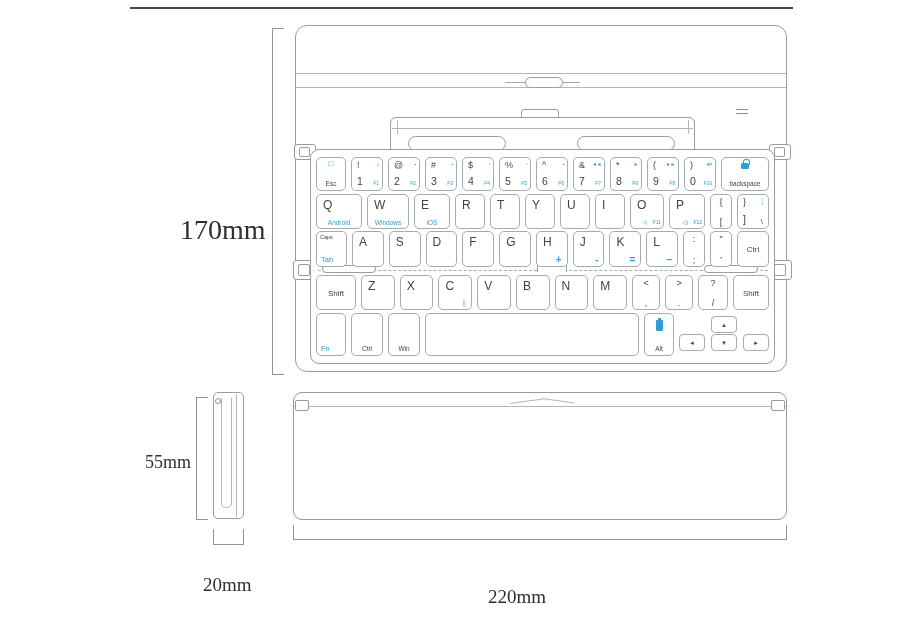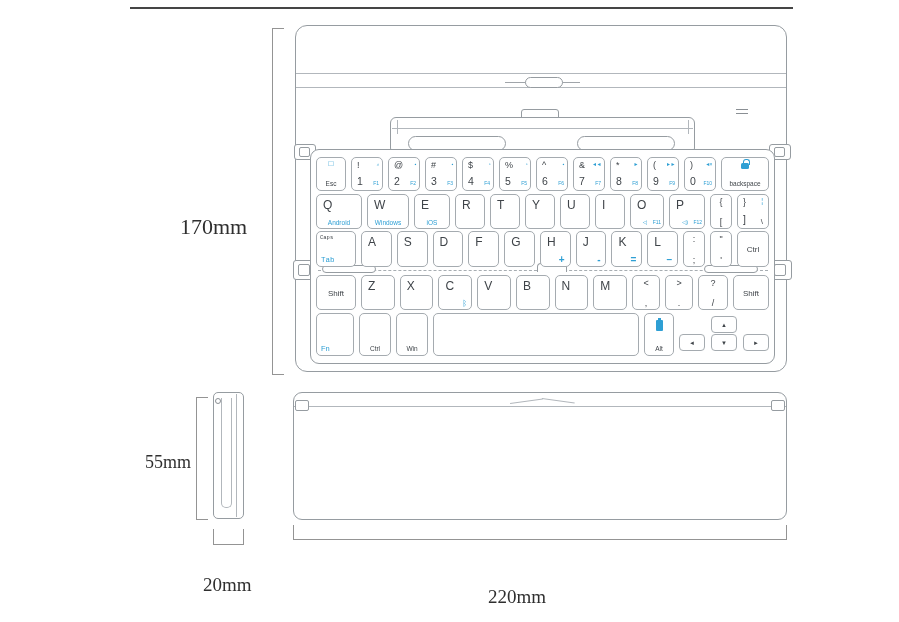--- a/index.html
+++ b/index.html
@@ -61,21 +61,21 @@
         display:flex;align-items:center;justify-content:center;font-size:6px;color:var(--ktext)}
 
   .notchseg{position:absolute;border-top:1px solid var(--seam)}
 </style>
 </head>
 <body>
 
 <div class="abs" style="left:130px;top:7px;width:663px;border-top:2px solid #454545"></div>
 
 <div class="vbrace" style="left:272px;top:28px;height:347px;width:12px"></div>
-<span class="dimlabel" style="left:180px;top:214px;font-size:22px">170mm</span>
+<span class="dimlabel" style="left:180px;top:214px;font-size:28px">170mm</span>
 
 <div class="box" style="left:295px;top:25px;width:492px;height:347px;border-radius:12px"></div>
 
 <div class="thin" style="left:296px;top:73px;width:490px"></div>
 <div class="thin" style="left:296px;top:87px;width:490px"></div>
 <div class="thin" style="left:505px;top:82px;width:75px;border-top-color:#a0a5aa"></div>
 <div class="box" style="left:525px;top:77px;width:38px;height:11px;border-radius:6px;border-width:1px"></div>
 
 <div class="abs" style="left:736px;top:109px;width:12px;height:5px;border-top:1.5px solid #8a8f94;border-bottom:1.5px solid #8a8f94"></div>
 
@@ -217,21 +217,21 @@
         <span class="p-bc2">[</span>
       </div>
       <div class="key" style="width: 32px;">
         <span class="p-tl">}</span>
         <span class="p-bl">]</span>
         <span class="p-tr2 blue">¦</span>
         <span class="p-br3">\</span>
       </div>
     </div>
     <div class="krow" style="margin-top: 2px; height: 36px;">
-      <div class="key" style="width: 40px; font-family: Liberation Mono, monospace;">
+      <div class="key" style="width: 31px;">
         <span class="p-tl2">Caps</span>
         <span class="p-bl2 blue">Tab</span>
       </div>
       <div class="key kflex">
         <span class="p-main">A</span>
       </div>
       <div class="key kflex">
         <span class="p-main">S</span>
       </div>
       <div class="key kflex">
@@ -307,21 +307,21 @@
       </div>
       <div class="key" style="width: 30px;">
         <span class="p-tc">?</span>
         <span class="p-bc2">/</span>
       </div>
       <div class="key" style="width: 36px;">
         <span class="p-ctr">Shift</span>
       </div>
     </div>
     <div class="krow" style="margin-top: 3px; height: 43px;">
-      <div class="key" style="width: 38px;">
+      <div class="key" style="width: 30px;">
         <span class="p-bl2 blue">Fn</span>
       </div>
       <div class="key" style="width: 32px;">
         <span class="p-bc">Ctrl</span>
       </div>
       <div class="key" style="width: 32px;">
         <span class="p-bc">Win</span>
       </div>
       <div class="key kflex"></div>
       <div class="key" style="width: 30px;">

